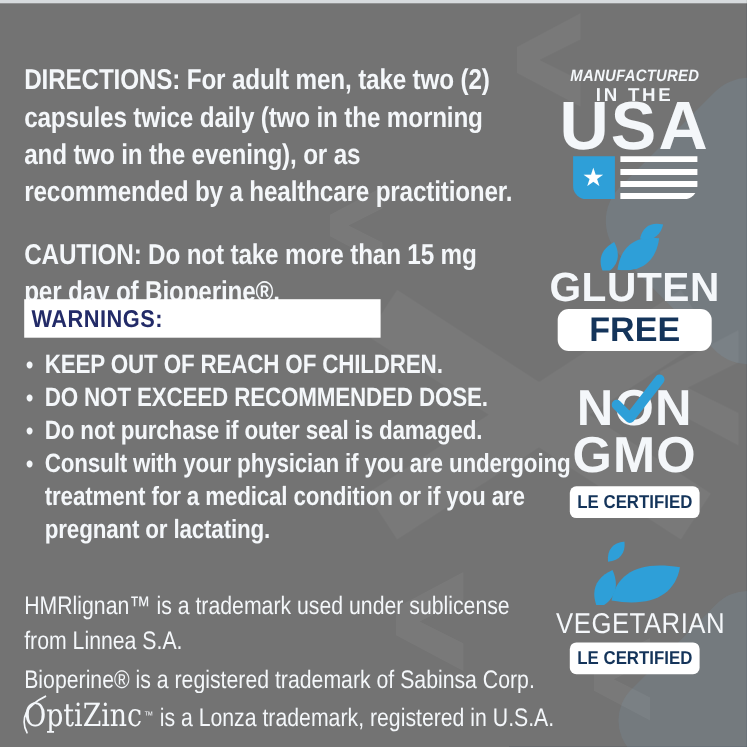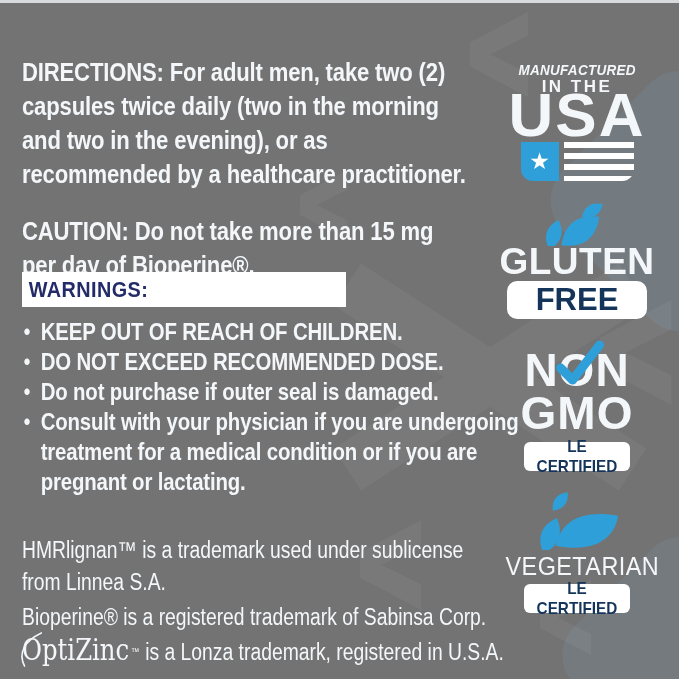--- a/index.html
+++ b/index.html
@@ -72,21 +72,21 @@
   .gl-word{font-size:37px;font-weight:bold;letter-spacing:.5px;line-height:28px;margin-top:2px;}
   .pill{
     margin:5px auto 0;background:#FFFFFF;color:#14345A;font-weight:bold;
     display:flex;align-items:center;justify-content:center;
   }
   .free-pill{width:140px;height:38px;border-radius:10px;font-size:31px;}
   #badge-nongmo{top:349px;}
   .ng-word{font-size:46px;font-weight:bold;letter-spacing:1px;line-height:43px;}
   .nonN{position:relative;display:inline-block;}
   .check-overlay{position:absolute;left:50%;top:-11px;transform:translateX(-49%);pointer-events:none;}
-  .cert-pill{width:106px;height:29px;border-radius:6px;font-size:17px;margin-top:7px;}
+  .cert-pill{width:118px;height:29px;border-radius:6px;font-size:17px;margin-top:7px;}
   #badge-veg{top:492px;}
   .veg-word{font-size:26px;font-weight:normal;letter-spacing:.5px;line-height:22px;margin-top:5px;}
   .leaves{display:block;margin:0 auto;}
 </style>
 </head>
 <body>
 
 <div class="canvas">
 
   <svg class="bg-pattern" width="679" height="679" viewBox="0 0 679 679" aria-hidden="true">

